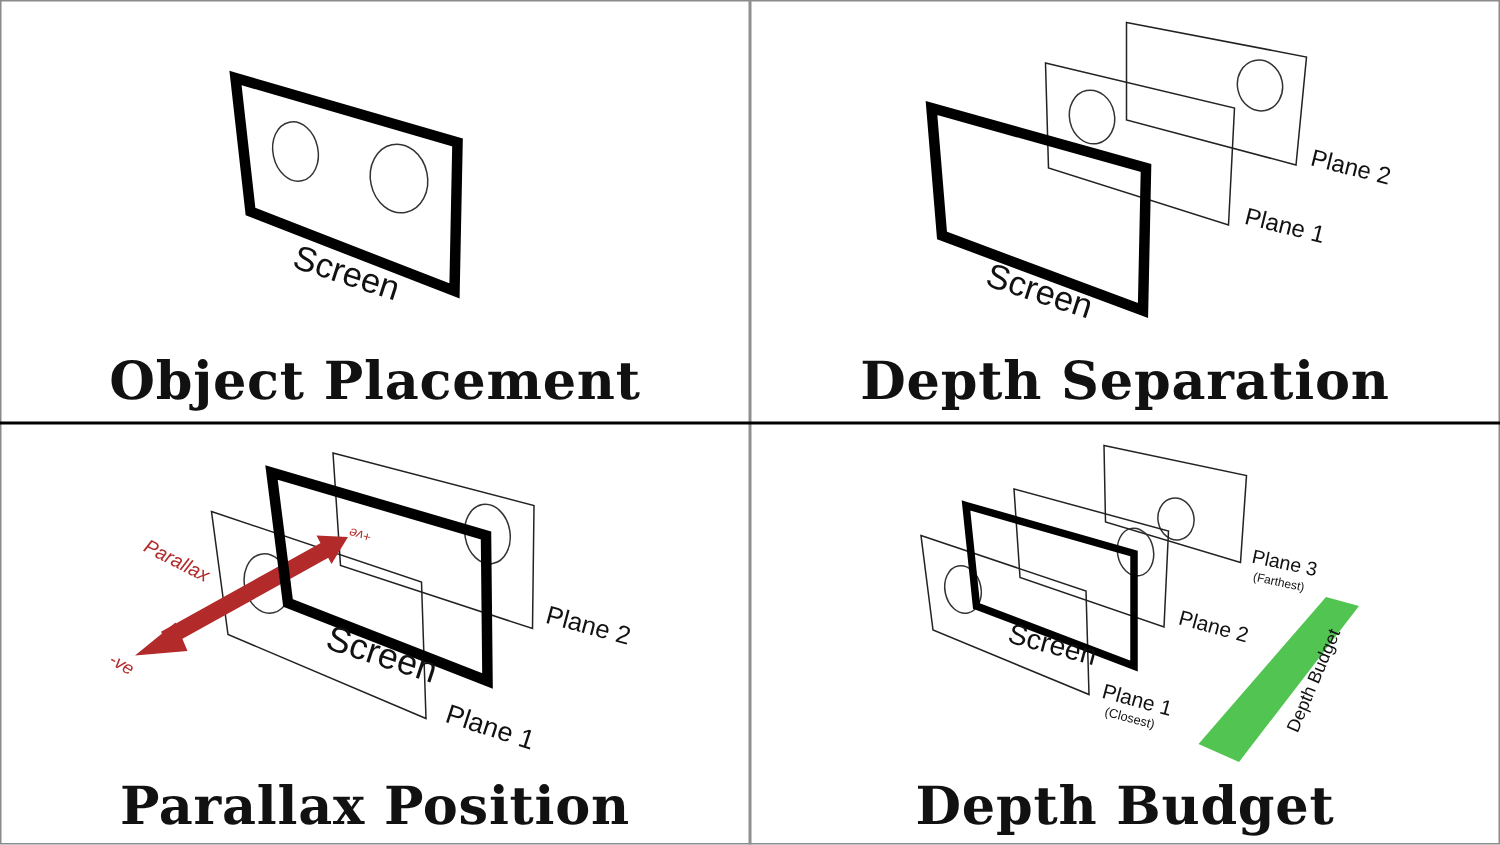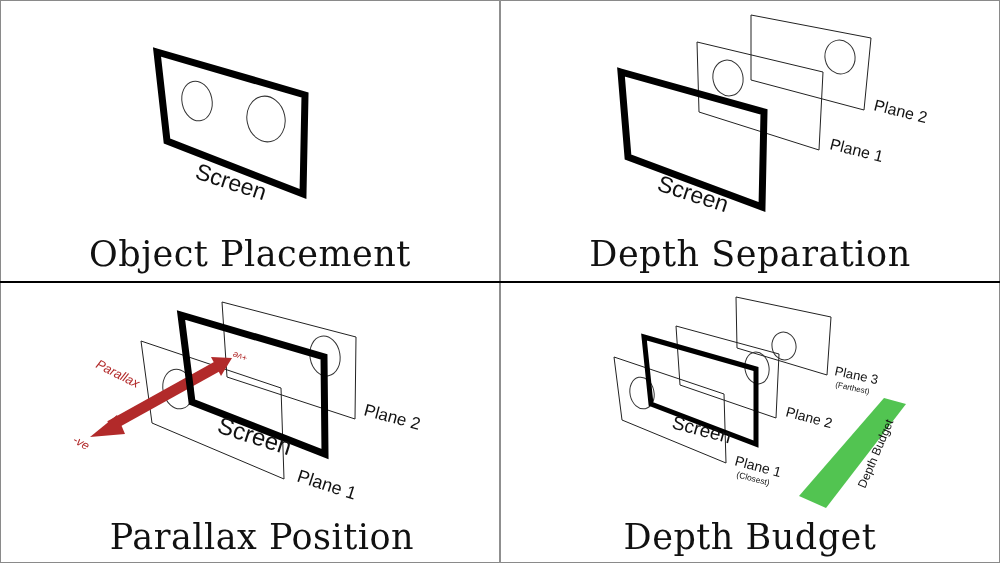--- a/index.html
+++ b/index.html
@@ -8,21 +8,21 @@
     position: absolute; left: 0; top: 0; width: 1000px; height: 563px;
     box-sizing: border-box; border: 1px solid #8a8a8a;
   }
   .vdiv { position: absolute; left: 499px; top: 0; width: 2px; height: 563px; background: #8f8f8f; }
   .hdiv { position: absolute; left: 0; top: 281px; width: 1000px; height: 2px; background: #000000; }
   .quad { position: absolute; width: 500px; height: 281px; }
   .quad svg { position: absolute; left: 0; top: 0; width: 500px; height: 281px; overflow: visible; }
   .title {
     position: absolute; left: 0; width: 500px; text-align: center;
     font-family: "DejaVu Serif", "Liberation Serif", serif;
-    font-weight: normal; font-size: 35px; color: #111111;
+    font-weight: bold; font-size: 35px; color: #111111;
     letter-spacing: 0.5px;
   }
   .lbl { font-family: "Liberation Sans", "DejaVu Sans", sans-serif; fill: #111111; }
 </style>
 </head>
 <body>
 
 <div class="frame"></div>
 
 <div class="quad" style="left:0;top:0;">
@@ -70,21 +70,21 @@
     </g>
 
     <polygon points="181,33 324,75 325,172 192,120" fill="none" stroke="#000" stroke-width="7"></polygon>
     <text class="lbl" x="95" y="85" font-size="13" font-style="italic" fill="#b22a2a" style="fill:#b22a2a" transform="rotate(27 95 85)">Parallax</text>
     <text class="lbl" x="228" y="73" font-size="9" font-style="italic" style="fill:#b22a2a" transform="rotate(195 238 72) translate(0 0)">+ve</text>
     <text class="lbl" x="72" y="160" font-size="12" font-style="italic" style="fill:#b22a2a" transform="rotate(30 72 160)">-ve</text>
     <text class="lbl" x="363" y="133" font-size="17" transform="rotate(15 363 133)">Plane 2</text>
     <text class="lbl" x="216" y="150" font-size="24" transform="rotate(18 216 150)">Screen</text>
     <text class="lbl" x="296" y="199" font-size="18" transform="rotate(18 296 199)">Plane 1</text>
   </svg>
-  <div class="title" style="top:235px;margin-left:12px;">Parallax Position</div>
+  <div class="title" style="top:235px;">Parallax Position</div>
 </div>
 
 <div class="quad" style="left:500px;top:282px;">
   <svg viewBox="0 0 500 281">
 
     <polygon points="236,15 331,35 327,93 237,66" fill="none" stroke="#222" stroke-width="1"></polygon>
     <ellipse cx="284" cy="64" rx="12" ry="14" transform="rotate(-10 284 64)" fill="none" stroke="#333" stroke-width="1"></ellipse>
 
     <polygon points="176,44 279,72 276,136 180,103" fill="none" stroke="#222" stroke-width="1"></polygon>
     <ellipse cx="257" cy="86" rx="12" ry="16" transform="rotate(-10 257 86)" fill="none" stroke="#333" stroke-width="1"></ellipse>

